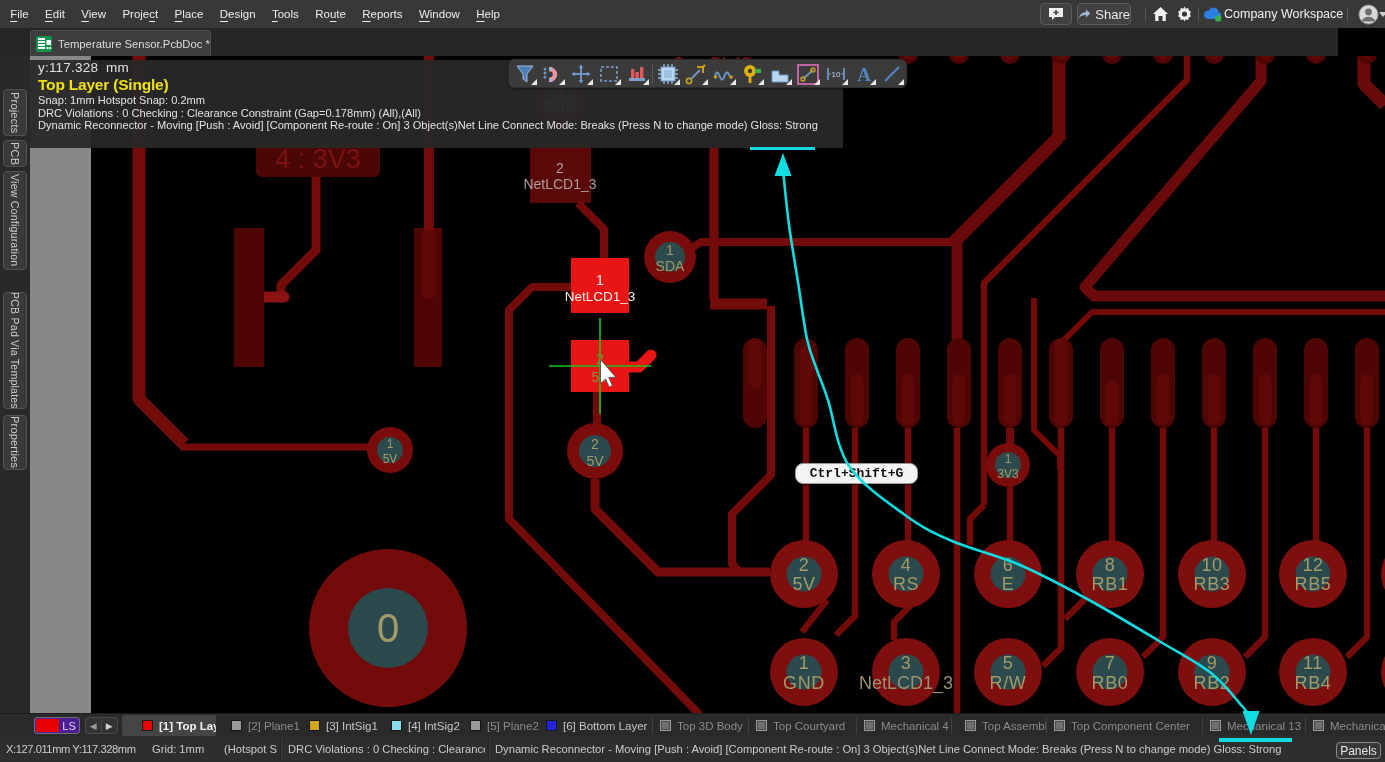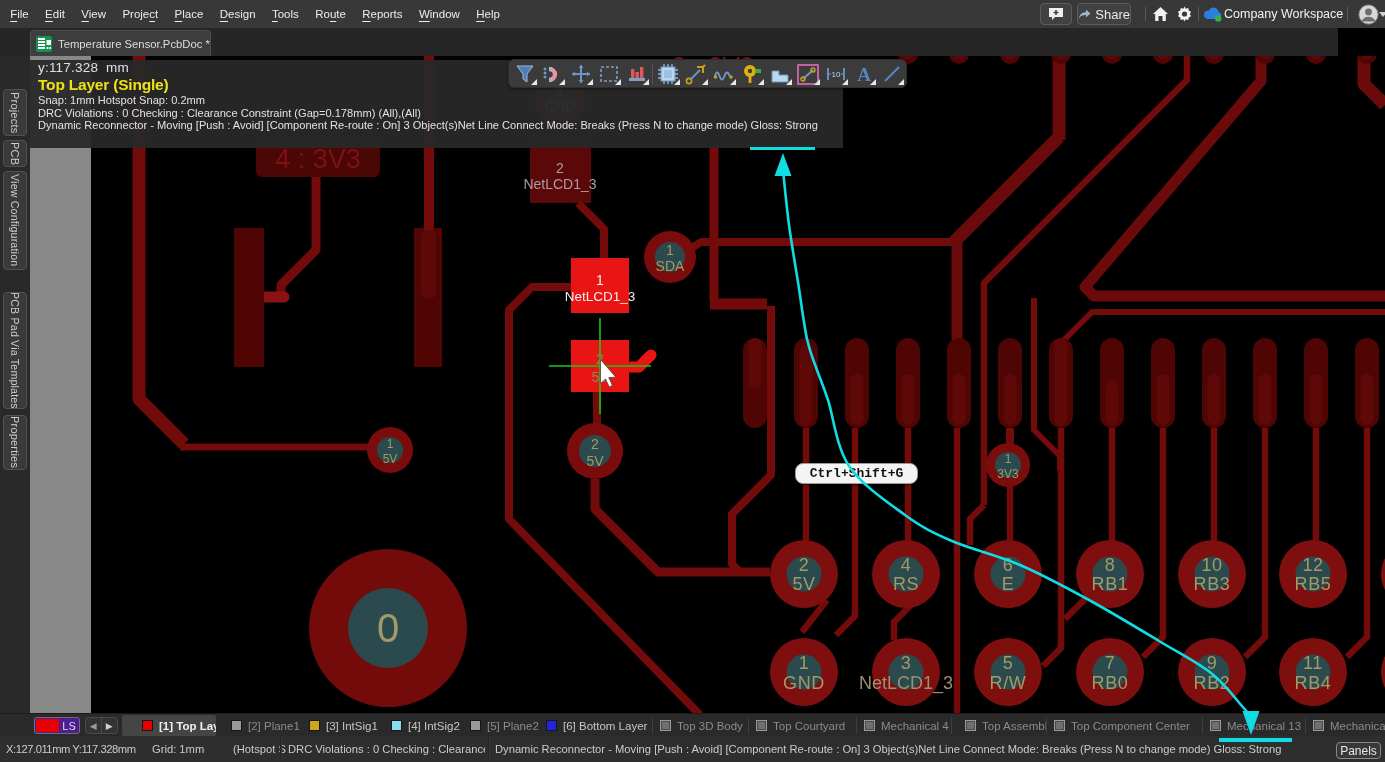--- a/index.html
+++ b/index.html
@@ -427,21 +427,21 @@
 <div class="ltab dim" style="left:750px; width:104px; padding-left:6px;"><span class="swatch" style="background:#6f6f6f; border:1px solid #9a9a9a; box-shadow:inset 0 0 0 1px #4a4a4a;"></span>Top Courtyard</div>
 <div class="ltab dim" style="left:858px; width:91px; padding-left:6px;"><span class="swatch" style="background:#6f6f6f; border:1px solid #9a9a9a; box-shadow:inset 0 0 0 1px #4a4a4a;"></span>Mechanical 4</div>
 <div class="ltab dim" style="left:953px; width:93px; padding-left:12px;"><span class="swatch" style="background:#6f6f6f; border:1px solid #9a9a9a; box-shadow:inset 0 0 0 1px #4a4a4a;"></span>Top Assembly</div>
 <div class="ltab dim" style="left:1048px; width:152px; padding-left:6px;"><span class="swatch" style="background:#6f6f6f; border:1px solid #9a9a9a; box-shadow:inset 0 0 0 1px #4a4a4a;"></span>Top Component Center</div>
 <div class="ltab dim" style="left:1204px; width:99px; padding-left:6px;"><span class="swatch" style="background:#6f6f6f; border:1px solid #9a9a9a; box-shadow:inset 0 0 0 1px #4a4a4a;"></span>Mechanical 13</div>
 <div class="ltab dim" style="left:1307px; width:78px; padding-left:6px;"><span class="swatch" style="background:#6f6f6f; border:1px solid #9a9a9a; box-shadow:inset 0 0 0 1px #4a4a4a;"></span>Mechanical 1</div>
     </div>
   <div id="statusbar">
     <div class="seg" style="left:6px; letter-spacing:-0.45px;">X:127.011mm Y:117.328mm</div>
     <div class="seg" style="left:152px;">Grid: 1mm</div>
-    <div class="seg" style="left:224px; width:54px;margin-left:9px;">(Hotspot S</div>
+    <div class="seg" style="left:224px; width:54px;">(Hotspot S</div>
     <div class="ssep" style="left:280px;"></div>
     <div class="seg" style="left:288px; width:197px;">DRC Violations : 0 Checking : Clearance Constraint</div>
     <div class="ssep" style="left:488px;"></div>
     <div class="seg" style="left:495px; width:800px;">Dynamic Reconnector - Moving [Push : Avoid] [Component Re-route : On] 3 Object(s)Net Line Connect Mode: Breaks (Press N to change mode) Gloss: Strong</div>
     <div id="panels">Panels</div>
   </div>
 <svg id="annot" width="1385" height="762" viewBox="0 0 1385 762" style="position:absolute;left:0;top:0;pointer-events:none;z-index:50;">
 <path d="M783,170 C784.0,179.2 786.5,206.3 789,225 C791.5,243.7 795.0,263.0 798,282 C801.0,301.0 803.8,324.3 807,339 C810.2,353.7 813.5,359.8 817,370 C820.5,380.2 822.7,384.0 828,400 C833.3,416.0 836.2,446.8 849,466 C861.8,485.2 887.8,502.5 905,515 C922.2,527.5 932.8,532.7 952,541 C971.2,549.3 997.2,555.2 1020,565 C1042.8,574.8 1065.8,587.3 1089,600 C1112.2,612.7 1138.7,628.8 1159,641 C1179.3,653.2 1197.2,662.2 1211,673 C1224.8,683.8 1235.5,698.8 1242,706 C1248.5,713.2 1248.7,714.3 1250,716 " fill="none" stroke="#10dce2" stroke-width="2.6" stroke-linejoin="round"></path>
 <polygon points="783,153 774.5,176 791.5,176" fill="#10dce2"></polygon>
 <rect x="750" y="147" width="65" height="3" fill="#10dce2"></rect>

